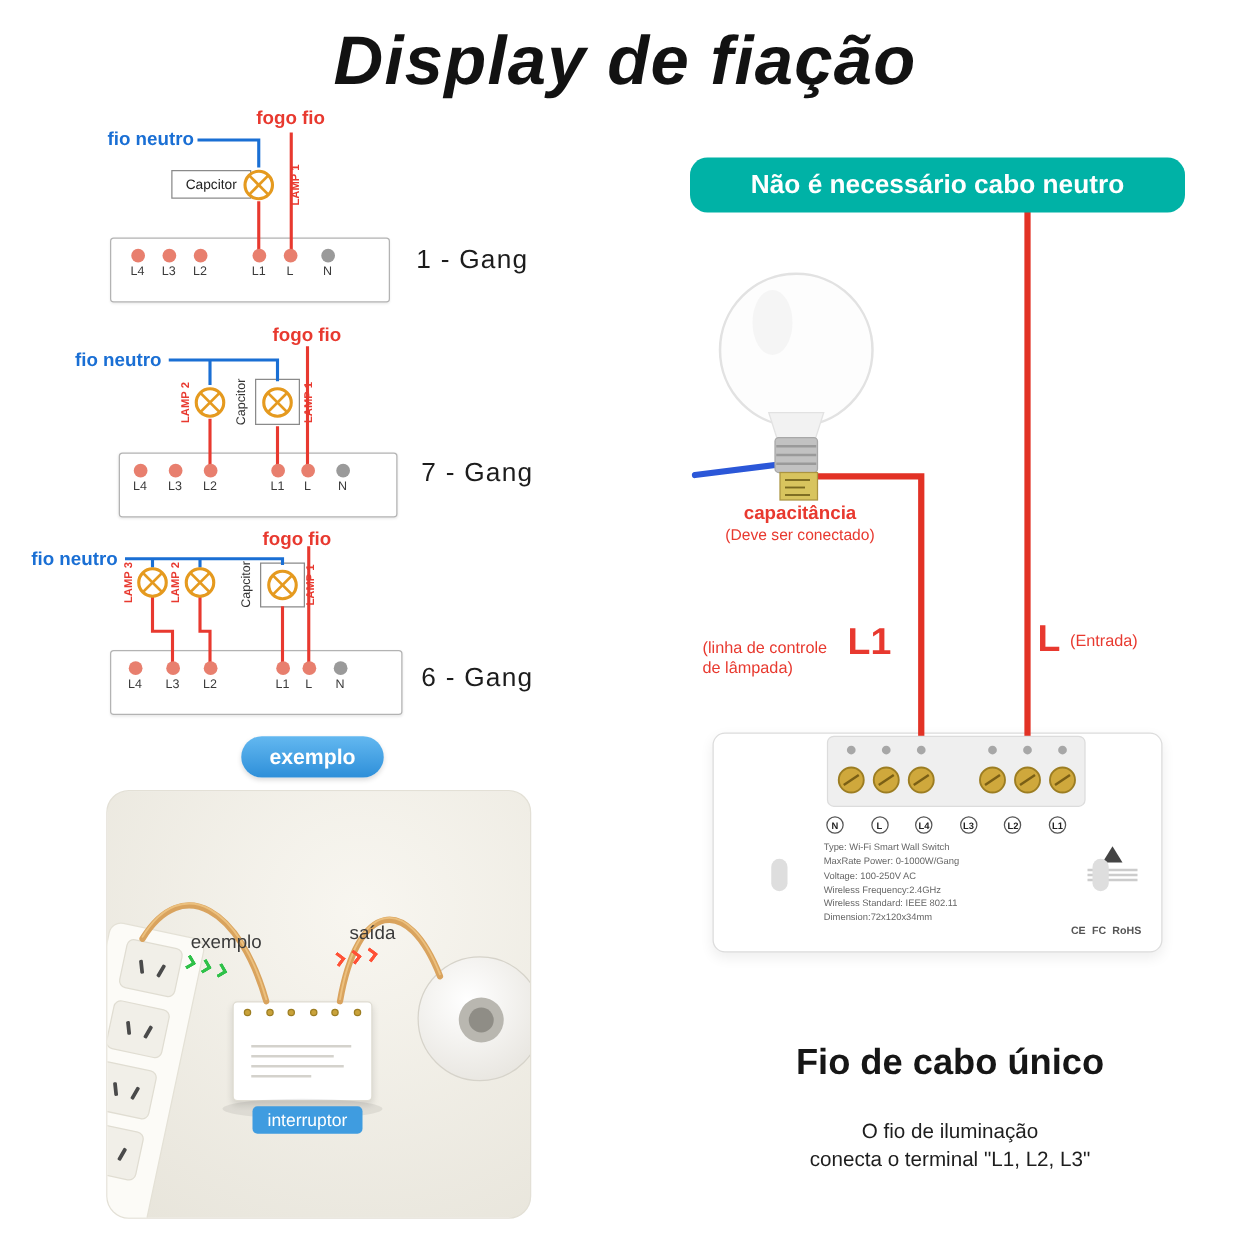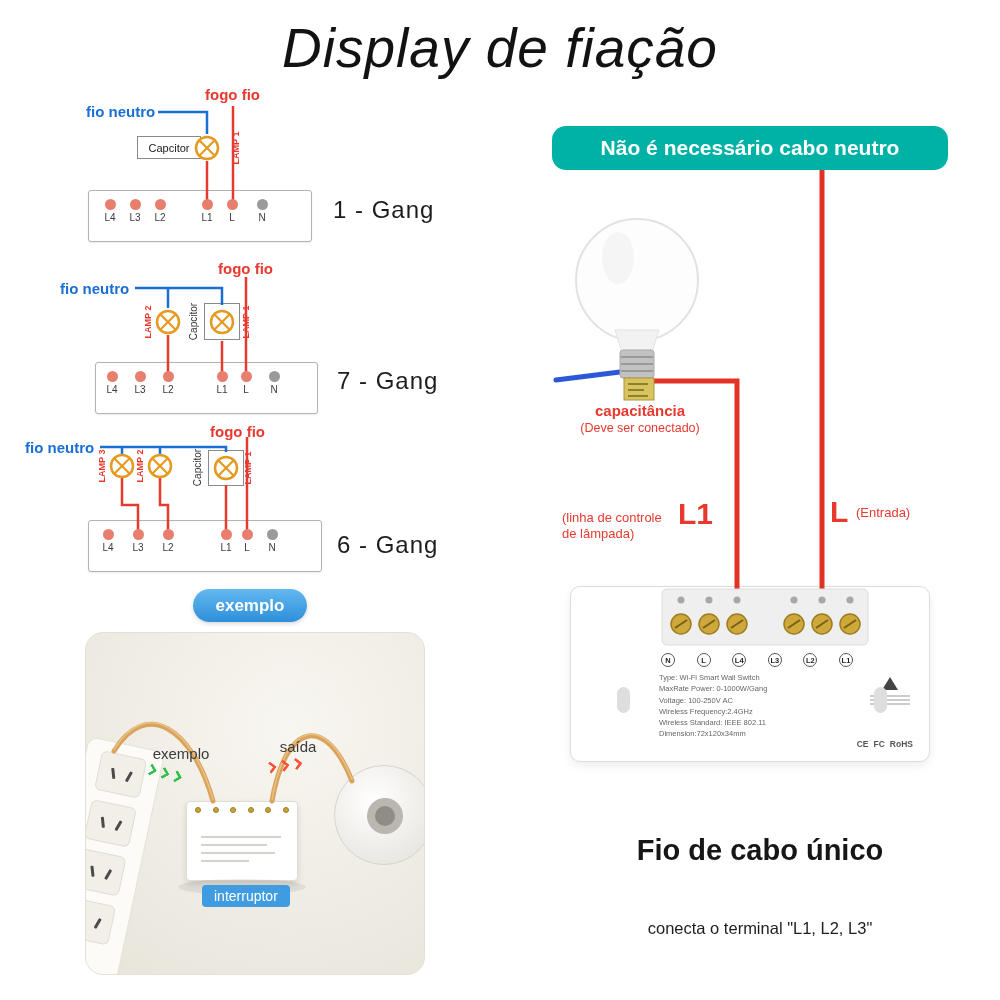--- a/index.html
+++ b/index.html
@@ -1,38 +1,38 @@
 <!DOCTYPE html>
 <html><head>
 <meta charset="utf-8">
 <style>
   *{margin:0;padding:0;box-sizing:border-box}
   html,body{background:#fff}
   .canvas{position:relative;width:1000px;height:1000px;background:#fff;overflow:hidden;
           font-family:"Liberation Sans",sans-serif;color:#222}
 
   .title{position:absolute;left:0;right:0;top:16px;text-align:center;
-         font-size:55px;font-weight:400;font-style:italic;letter-spacing:1px;color:#121212;z-index:3}
+         font-size:55px;font-weight:700;font-style:italic;letter-spacing:1px;color:#121212;z-index:3}
 
   
   .lbl{position:absolute;font-size:15px;font-weight:700;white-space:nowrap;z-index:3}
   .red{color:#e8392f}.blue{color:#1a6fd4}
   .vlabel{position:absolute;font-size:9px;font-weight:700;color:#e8392f;
           transform:rotate(-90deg);white-space:nowrap;z-index:3}
   .vcap{position:absolute;font-size:10px;color:#333;transform:rotate(-90deg);
         white-space:nowrap;z-index:3}
   .capbox{position:absolute;border:1px solid #8a8a8a;background:#fff;font-size:11px;color:#222;
           width:64px;height:23px;display:flex;align-items:center;justify-content:center;z-index:0}
   .lampbox{position:absolute;border:1px solid #8a8a8a;background:#fff;z-index:0}
   .plate{position:absolute;background:#fff;border:1px solid #b3b3b3;border-radius:3px;
          box-shadow:0 1px 2px rgba(0,0,0,.08);z-index:0}
   .dot{position:absolute;width:11px;height:11px;border-radius:50%;background:#e87f6e;z-index:3}
   .dot.gray{background:#9a9a9a}
   .tlabel{position:absolute;width:22px;text-align:center;font-size:10px;color:#3a3a3a;z-index:3}
-  .gang{position:absolute;font-size:24px;color:#1c1c1c;letter-spacing:1px;z-index:3}
+  .gang{position:absolute;font-size:21px;color:#1c1c1c;letter-spacing:1px;z-index:3}
   .lamp{position:absolute;z-index:3}
 
   .wires{position:absolute;left:0;top:0;z-index:2;pointer-events:none}
 
   .pill{position:absolute;left:193px;top:589px;width:114px;height:33px;border-radius:17px;
         background:linear-gradient(180deg,#63b8f0,#2e8fd9);color:#fff;font-size:17px;font-weight:700;
         display:flex;align-items:center;justify-content:center;z-index:3;box-shadow:0 2px 4px rgba(0,0,0,.15)}
 
   
   .photo{position:absolute;left:85px;top:632px;width:340px;height:343px;border-radius:18px;
@@ -381,15 +381,16 @@
   <div class="capnote">(Deve ser conectado)</div>
   <div class="lnote" style="left:562px;top:510px">
     <div>(linha de controle</div>
     <div>de lâmpada)</div>
   </div>
   <div class="bigred" style="left:678px;top:497px">L1</div>
   <div class="bigred" style="left:830px;top:495px">L</div>
   <div class="lnote" style="left:856px;top:505px">(Entrada)</div>
 
   <div class="fiotitle">Fio de cabo único</div>
+  <div class="fioline" style="top:896px">O fio de iluminação</div>
   <div class="fioline" style="top:919px">conecta o terminal "L1, L2, L3"</div>
 
 </div>
 
 </body></html>

